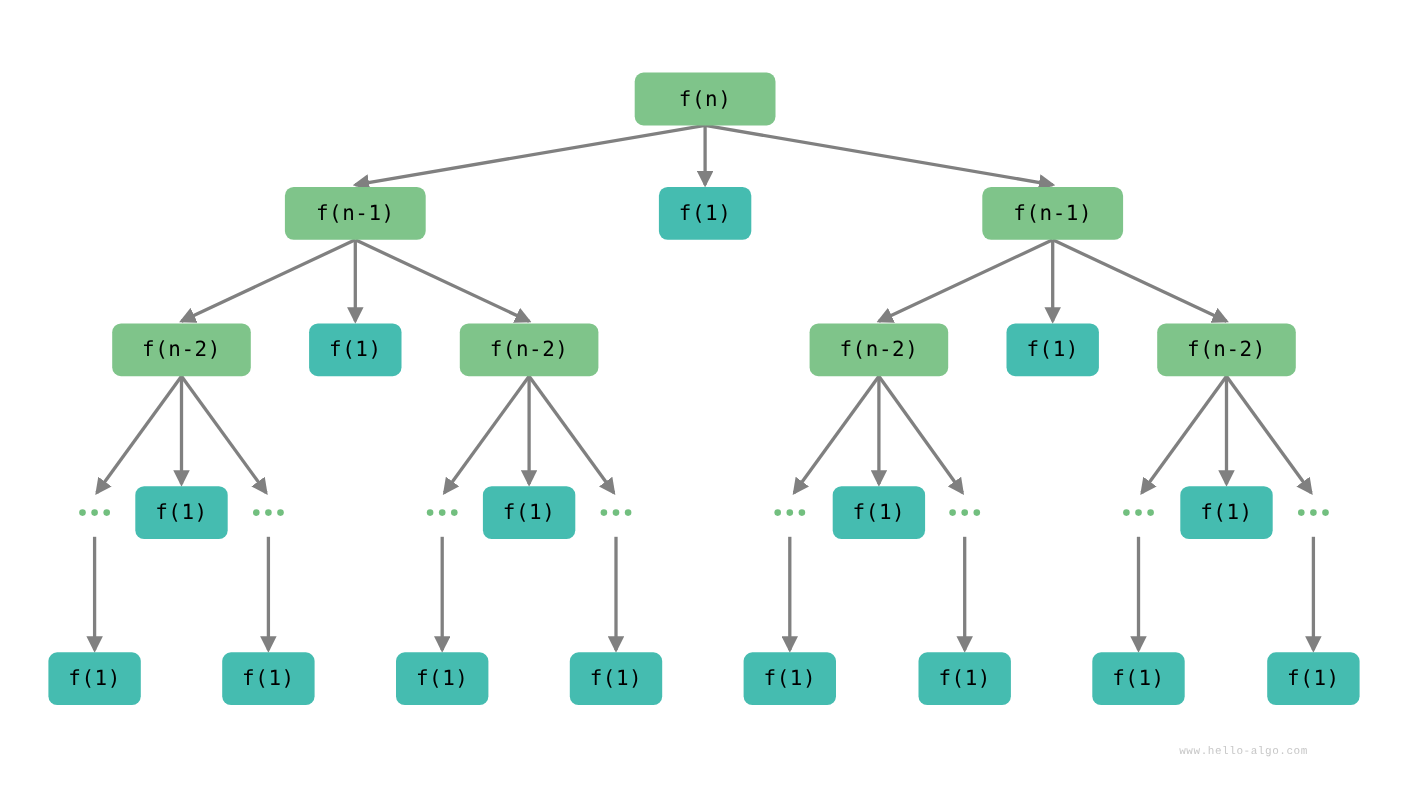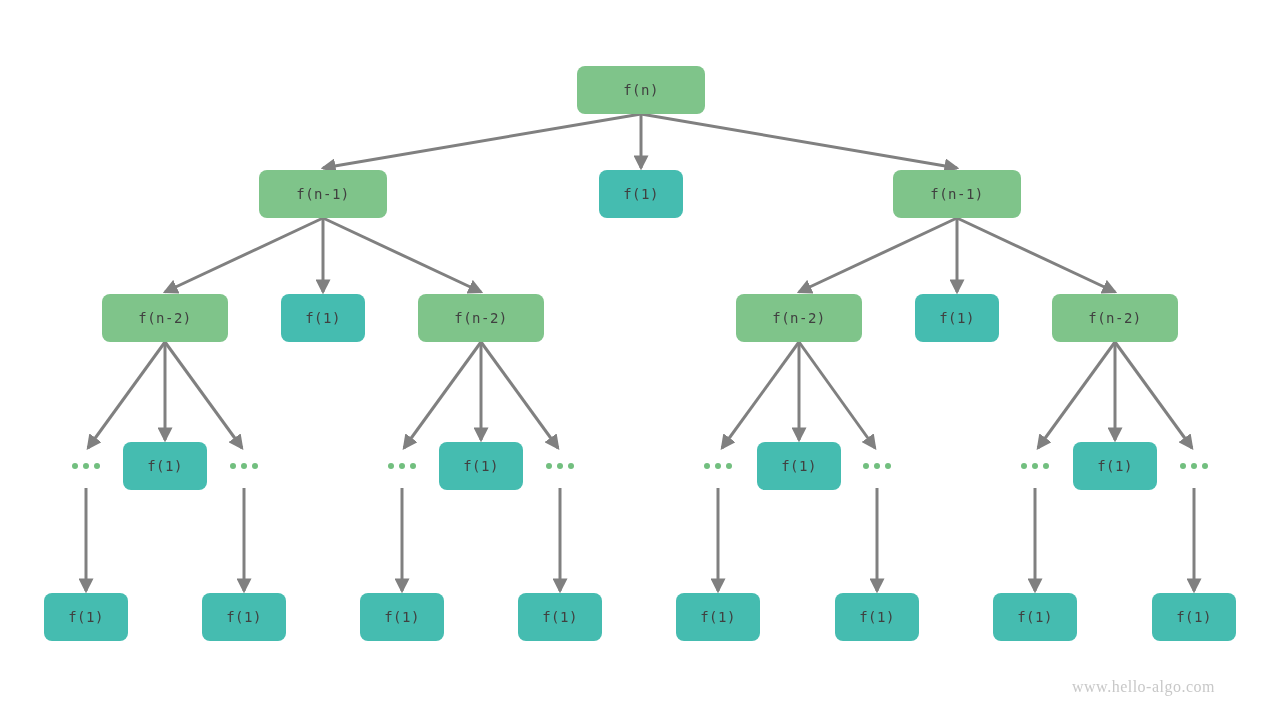--- a/index.html
+++ b/index.html
@@ -24,23 +24,23 @@
     height: 720px;
     pointer-events: none;
   }
   .node {
     position: absolute;
     box-sizing: border-box;
     display: flex;
     align-items: center;
     justify-content: center;
     border-radius: 8px;
-    color: #404040;
+    color: #000000;
     font-family: "DejaVu Sans Mono", "Liberation Mono", monospace;
-    font-size: 14px;
+    font-size: 19px;
     letter-spacing: 0.5px;
     white-space: nowrap;
     user-select: none;
   }
   .node-recursive { background: #7fc48a; }
   .node-base      { background: #45bcb0; align-items: center; }
   .ellipsis {
     position: absolute;
     display: flex;
     align-items: center;
@@ -50,22 +50,22 @@
   .ellipsis i {
     display: block;
     width: 6px;
     height: 6px;
     border-radius: 50%;
     background: #72bf7f;
   }
   #watermark {
     position: absolute;
     color: #c8c8c8;
-    font-family: Liberation Serif, serif;
-    font-size: 16px;
+    font-family: Liberation Mono, monospace;
+    font-size: 10px;
     letter-spacing: 0.5px;
     white-space: nowrap;
     user-select: none;
   }
 </style>
 </head>
 <body>
 
 <div id="canvas">
 

